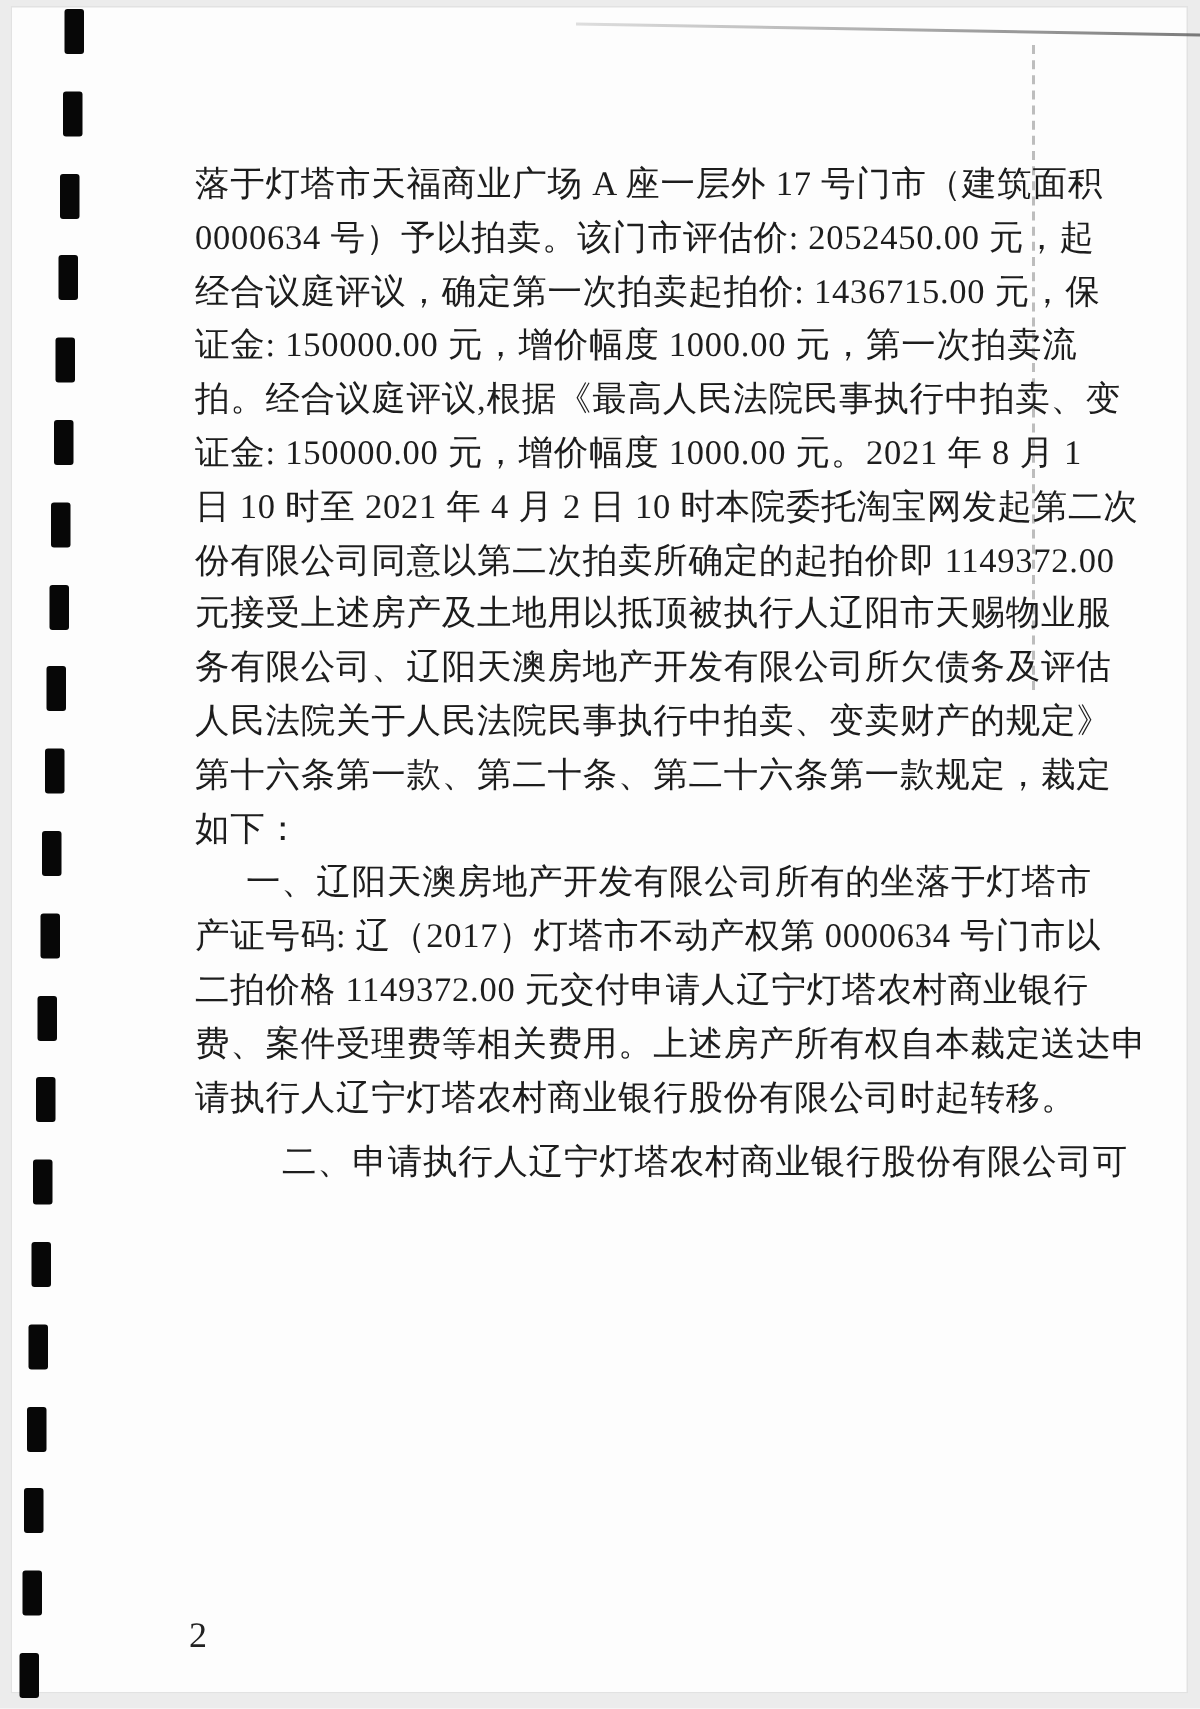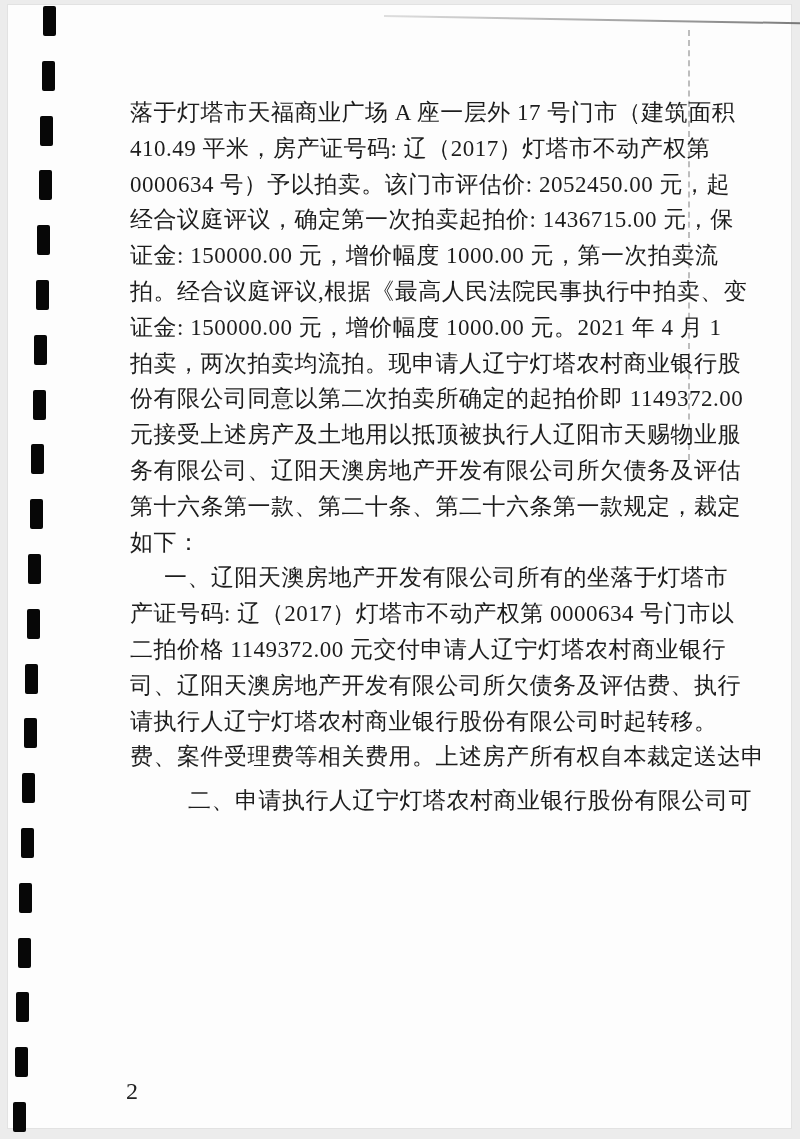--- a/index.html
+++ b/index.html
@@ -33,21 +33,21 @@
     transform: rotate(1deg);
   }
   
   .vdash-line {
     position: absolute;
     width: 0;
     border-left: 2px dashed rgba(125,125,125,.5);
   }
   .text-block {
     position: absolute;
-    left: 130px; top: 95px;
+    left: 130px; top: 105px;
     width: 577px;
     color: #1d1d1d;
   }
   .doc-line {
     font-size: 23px;
     line-height: 35.8px;
     height: 35.8px;
     white-space: nowrap;
     text-align: justify;
     text-align-last: justify;
@@ -95,34 +95,33 @@
     <div class="binding-mark" style="left: 14.5px; top: 1047.2px; width: 13px; height: 30px; background: rgb(7, 7, 7);"></div>
     <div class="binding-mark" style="left: 13px; top: 1102px; width: 13px; height: 30px; background: rgb(7, 7, 7);"></div>
   </div>
 
 <div class="diag-line" id="diag-line" style="left: 384px; top: 15px; width: 418px;"></div>
 
 <div class="vdash-line" id="vdash-line" style="left: 688px; top: 30px; height: 430px;"></div>
 
 <div class="text-block" id="text-block">
     <div class="doc-line">落于灯塔市天福商业广场 A 座一层外 17 号门市（建筑面积</div>
-    <div class="doc-line">410.49 平米，房产证号码: 辽（2017）灯塔市不动产权第</div>
     <div class="doc-line">0000634 号）予以拍卖。该门市评估价: 2052450.00 元，起</div>
     <div class="doc-line">经合议庭评议，确定第一次拍卖起拍价: 1436715.00 元，保</div>
     <div class="doc-line">证金: 150000.00 元，增价幅度 1000.00 元，第一次拍卖流</div>
     <div class="doc-line">拍。经合议庭评议,根据《最高人民法院民事执行中拍卖、变</div>
-    <div class="doc-line">证金: 150000.00 元，增价幅度 1000.00 元。2021 年 4 月 1</div>
-    <div class="doc-line">拍卖，两次拍卖均流拍。现申请人辽宁灯塔农村商业银行股</div>
+    <div class="doc-line">证金: 150000.00 元，增价幅度 1000.00 元。2021 年 8 月 1</div>
+    <div class="doc-line">日 10 时至 2021 年 4 月 2 日 10 时本院委托淘宝网发起第二次</div>
     <div class="doc-line">份有限公司同意以第二次拍卖所确定的起拍价即 1149372.00</div>
     <div class="doc-line">元接受上述房产及土地用以抵顶被执行人辽阳市天赐物业服</div>
     <div class="doc-line">务有限公司、辽阳天澳房地产开发有限公司所欠债务及评估</div>
+    <div class="doc-line">人民法院关于人民法院民事执行中拍卖、变卖财产的规定》</div>
     <div class="doc-line">第十六条第一款、第二十条、第二十六条第一款规定，裁定</div>
     <div class="doc-line nojust">如下：</div>
     <div class="doc-line indent-1">一、辽阳天澳房地产开发有限公司所有的坐落于灯塔市</div>
     <div class="doc-line">产证号码: 辽（2017）灯塔市不动产权第 0000634 号门市以</div>
     <div class="doc-line">二拍价格 1149372.00 元交付申请人辽宁灯塔农村商业银行</div>
-    <div class="doc-line">司、辽阳天澳房地产开发有限公司所欠债务及评估费、执行</div>
+    <div class="doc-line">费、案件受理费等相关费用。上述房产所有权自本裁定送达申</div>
     <div class="doc-line nojust">请执行人辽宁灯塔农村商业银行股份有限公司时起转移。</div>
-    <div class="doc-line">费、案件受理费等相关费用。上述房产所有权自本裁定送达申</div>
     <div class="doc-line indent-2 para-gap">二、申请执行人辽宁灯塔农村商业银行股份有限公司可</div>
   </div>
 
 <div class="page-number">2</div>
 
 </body></html>

